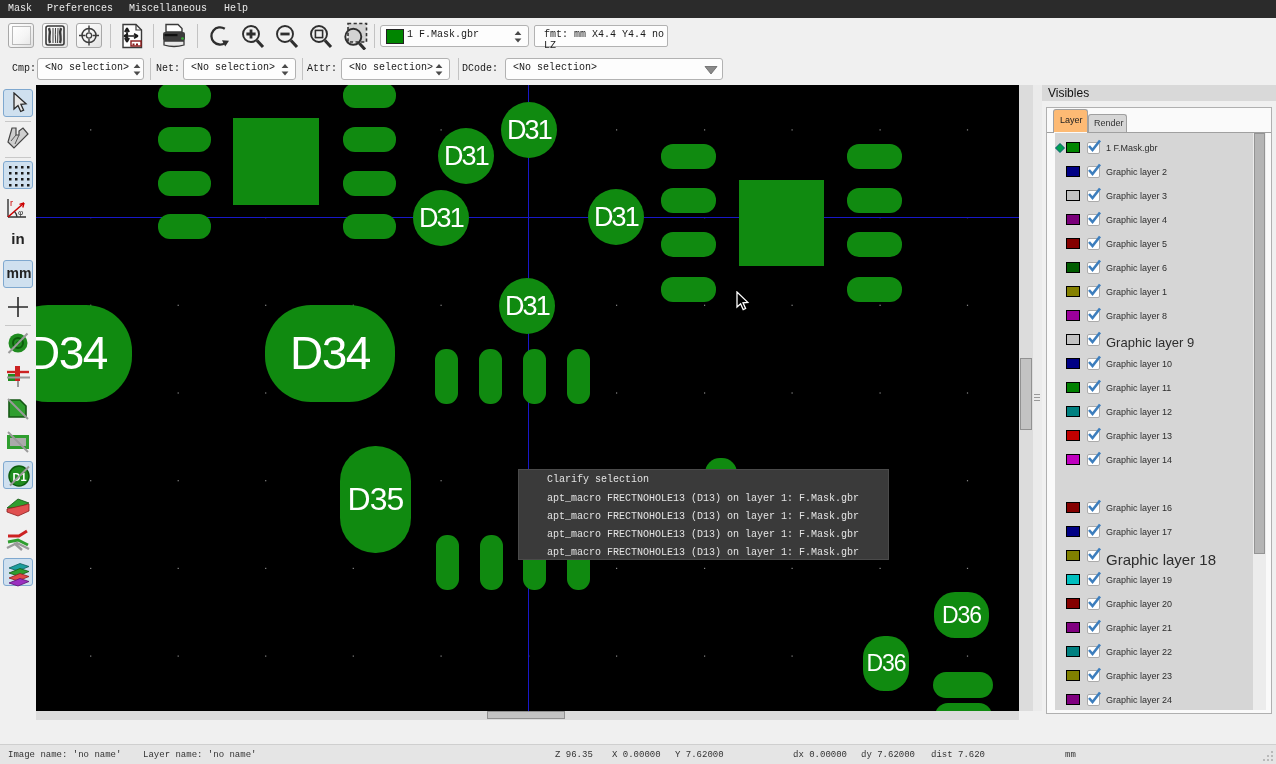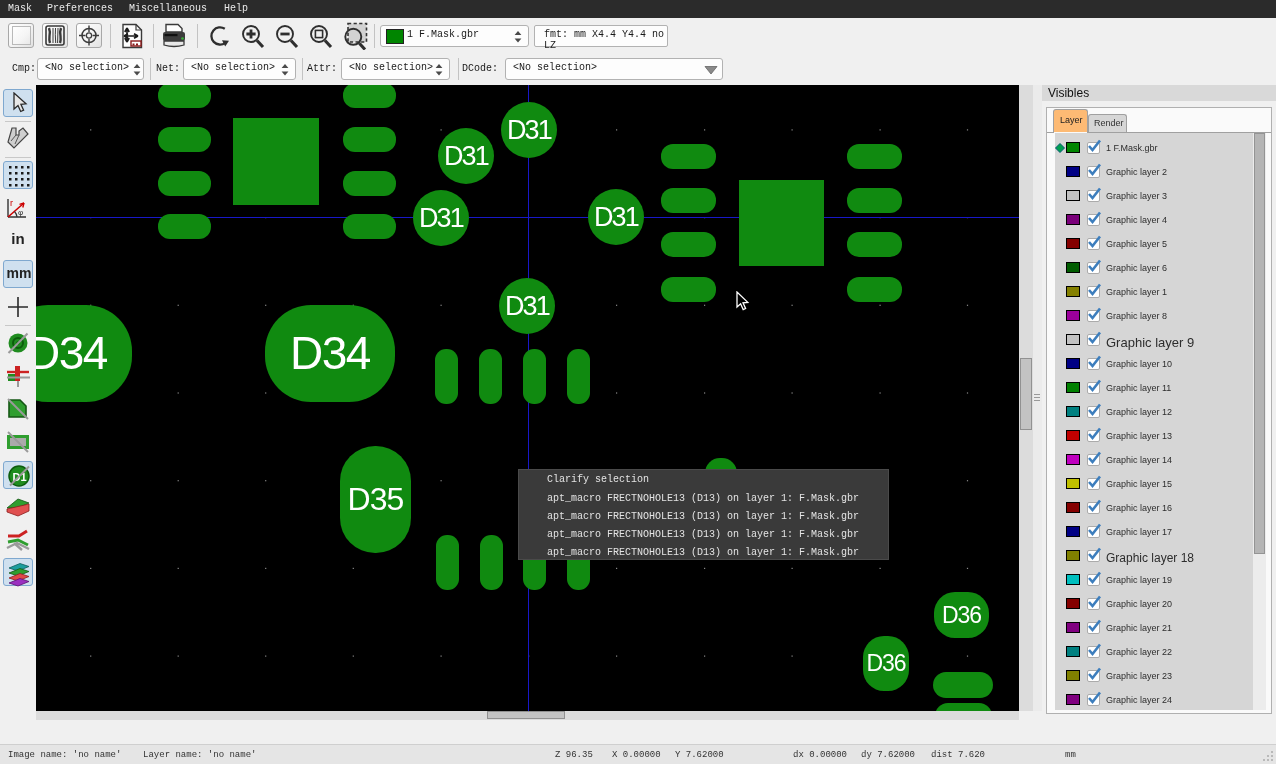--- a/index.html
+++ b/index.html
@@ -582,29 +582,20 @@
     </div>
     <div class="row" style="top:315px">
       <div style="position:absolute;left:11px;top:6px;width:14px;height:11px;border:1px solid #000;background:#bf00bf"></div>
       <div style="position:absolute;left:32px;top:6px;width:13px;height:12px;background:#fff;border:1px solid #ababab;border-radius:2px">
         <svg width="17" height="16" style="position:absolute;left:-2px;top:-4px">
           <path d="M3 7 L6.5 11 L14 1.5" fill="none" stroke="#3d7ebd" stroke-width="2.6"></path>
         </svg>
       </div>
       <div style="position:absolute;left:51px;top:7px;font-family:'Liberation Sans',sans-serif;font-size:9px;color:#2d2d2d">Graphic layer 14</div>
     </div>
-    <div class="row" style="top:339px">
-      <div style="position:absolute;left:11px;top:6px;width:14px;height:11px;border:1px solid #000;background:#bfbf00"></div>
-      <div style="position:absolute;left:32px;top:6px;width:13px;height:12px;background:#fff;border:1px solid #ababab;border-radius:2px">
-        <svg width="17" height="16" style="position:absolute;left:-2px;top:-4px">
-          <path d="M3 7 L6.5 11 L14 1.5" fill="none" stroke="#3d7ebd" stroke-width="2.6"></path>
-        </svg>
-      </div>
-      <div style="position:absolute;left:51px;top:7px;font-family:'Liberation Sans',sans-serif;font-size:9px;color:#2d2d2d">Graphic layer 15</div>
-    </div>
     <div class="row" style="top:363px">
       <div style="position:absolute;left:11px;top:6px;width:14px;height:11px;border:1px solid #000;background:#840000"></div>
       <div style="position:absolute;left:32px;top:6px;width:13px;height:12px;background:#fff;border:1px solid #ababab;border-radius:2px">
         <svg width="17" height="16" style="position:absolute;left:-2px;top:-4px">
           <path d="M3 7 L6.5 11 L14 1.5" fill="none" stroke="#3d7ebd" stroke-width="2.6"></path>
         </svg>
       </div>
       <div style="position:absolute;left:51px;top:7px;font-family:'Liberation Sans',sans-serif;font-size:9px;color:#2d2d2d">Graphic layer 16</div>
     </div>
     <div class="row" style="top:387px">
@@ -616,21 +607,21 @@
       </div>
       <div style="position:absolute;left:51px;top:7px;font-family:'Liberation Sans',sans-serif;font-size:9px;color:#2d2d2d">Graphic layer 17</div>
     </div>
     <div class="row" style="top:411px">
       <div style="position:absolute;left:11px;top:6px;width:14px;height:11px;border:1px solid #000;background:#808000"></div>
       <div style="position:absolute;left:32px;top:6px;width:13px;height:12px;background:#fff;border:1px solid #ababab;border-radius:2px">
         <svg width="17" height="16" style="position:absolute;left:-2px;top:-4px">
           <path d="M3 7 L6.5 11 L14 1.5" fill="none" stroke="#3d7ebd" stroke-width="2.6"></path>
         </svg>
       </div>
-      <div style="position:absolute;left:51px;top:7px;font-family:'Liberation Sans',sans-serif;font-size:12px;color:#2d2d2d">Graphic layer 18</div>
+      <div style="position:absolute;left:51px;top:7px;font-family:'Liberation Sans',sans-serif;font-size:15px;color:#2d2d2d">Graphic layer 18</div>
     </div>
     <div class="row" style="top:435px">
       <div style="position:absolute;left:11px;top:6px;width:14px;height:11px;border:1px solid #000;background:#00bfbf"></div>
       <div style="position:absolute;left:32px;top:6px;width:13px;height:12px;background:#fff;border:1px solid #ababab;border-radius:2px">
         <svg width="17" height="16" style="position:absolute;left:-2px;top:-4px">
           <path d="M3 7 L6.5 11 L14 1.5" fill="none" stroke="#3d7ebd" stroke-width="2.6"></path>
         </svg>
       </div>
       <div style="position:absolute;left:51px;top:7px;font-family:'Liberation Sans',sans-serif;font-size:9px;color:#2d2d2d">Graphic layer 19</div>
     </div>

